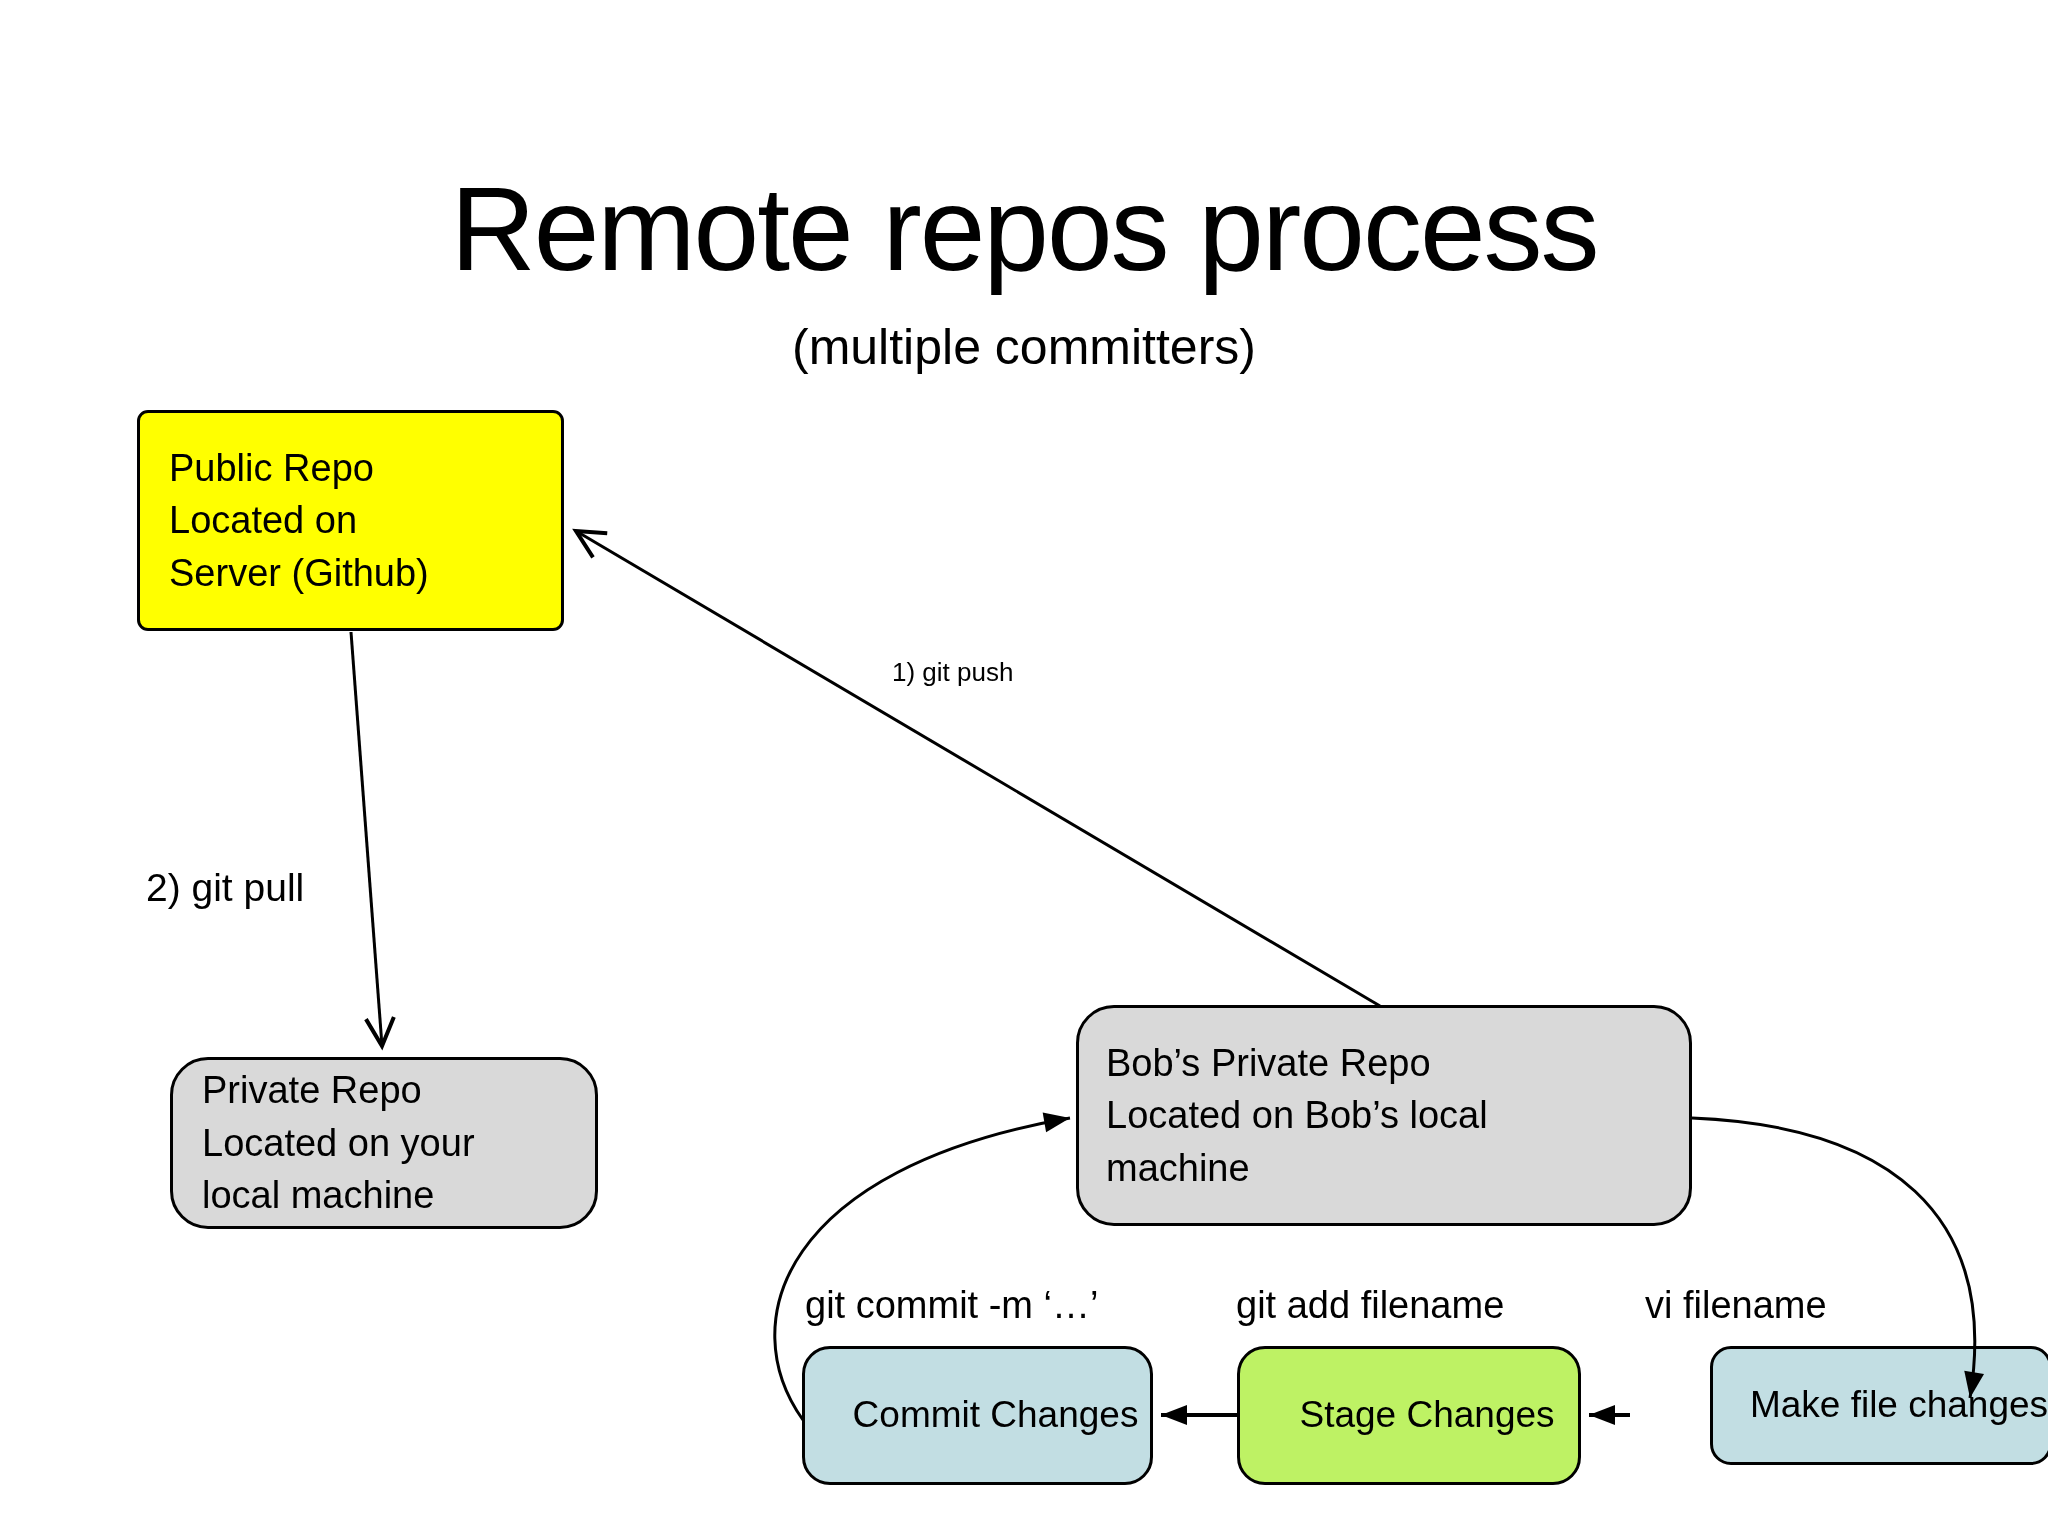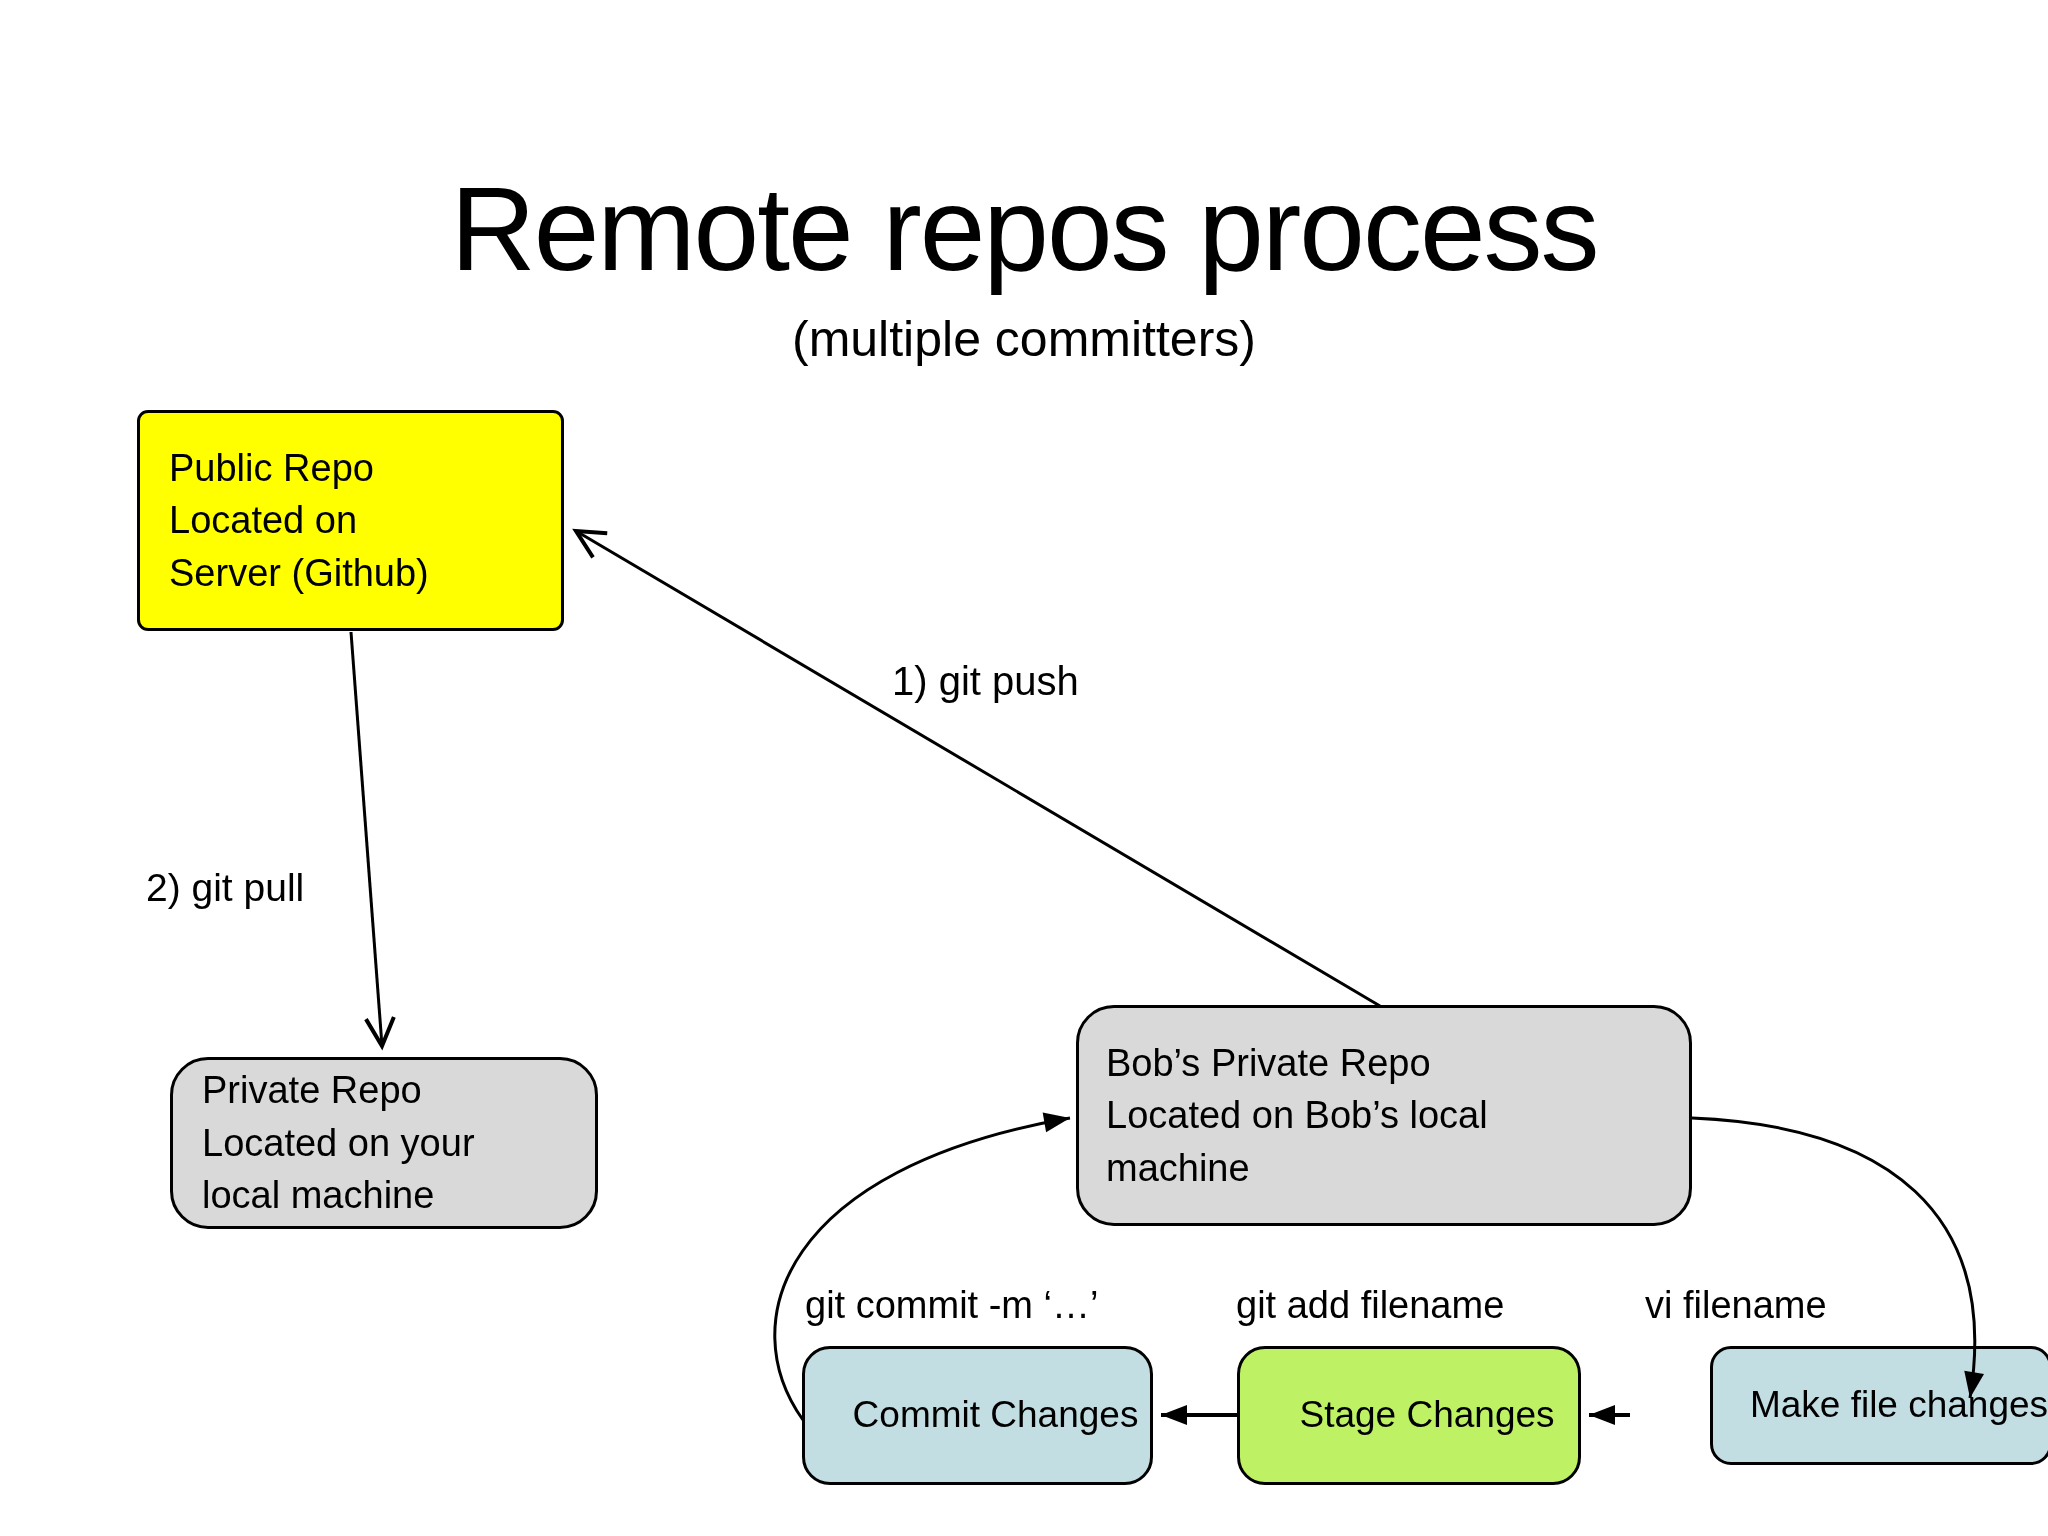--- a/index.html
+++ b/index.html
@@ -26,21 +26,21 @@
     font-size: 118px;
     font-weight: 400;
     line-height: 1.05;
     letter-spacing: -2px;
   }
   .subtitle {
     position: absolute;
     left: 0;
     right: 0;
     top: 312px;
-    margin: 0;
+    margin: 8px;
     text-align: center;
     font-size: 50px;
     font-weight: 400;
     line-height: 1.1;
   }
   .node {
     position: absolute;
     box-sizing: border-box;
     border: 3px solid #000000;
     display: flex;
@@ -71,21 +71,21 @@
   #node-bobs-repo     { left: 1076px; top: 1005px; width: 616px; height: 221px; padding-left: 27px; }
   #node-commit        { left: 802px;  top: 1346px; width: 351px; height: 139px; }
   #node-stage         { left: 1237px; top: 1346px; width: 344px; height: 139px; }
   #node-make          { left: 1710px; top: 1346px; width: 342px; height: 119px; border-radius: 21px; }
   .elabel {
     position: absolute;
     font-size: 38px;
     line-height: 1.15;
     white-space: nowrap;
   }
-  #label-git-push   { left: 892px;  top: 658px;  font-size: 40px; }
+  #label-git-push   { left: 892px;  top: 658px;  font-size: 26px; }
   #label-git-pull   { left: 146px;  top: 866px;  font-size: 39px; }
   #label-git-commit { left: 805px;  top: 1284px; }
   #label-git-add    { left: 1236px; top: 1284px; }
   #label-vi         { left: 1645px; top: 1284px; }
   .arrow-layer {
     position: absolute;
     left: 0;
     top: 0;
     z-index: 3;
     pointer-events: none;

